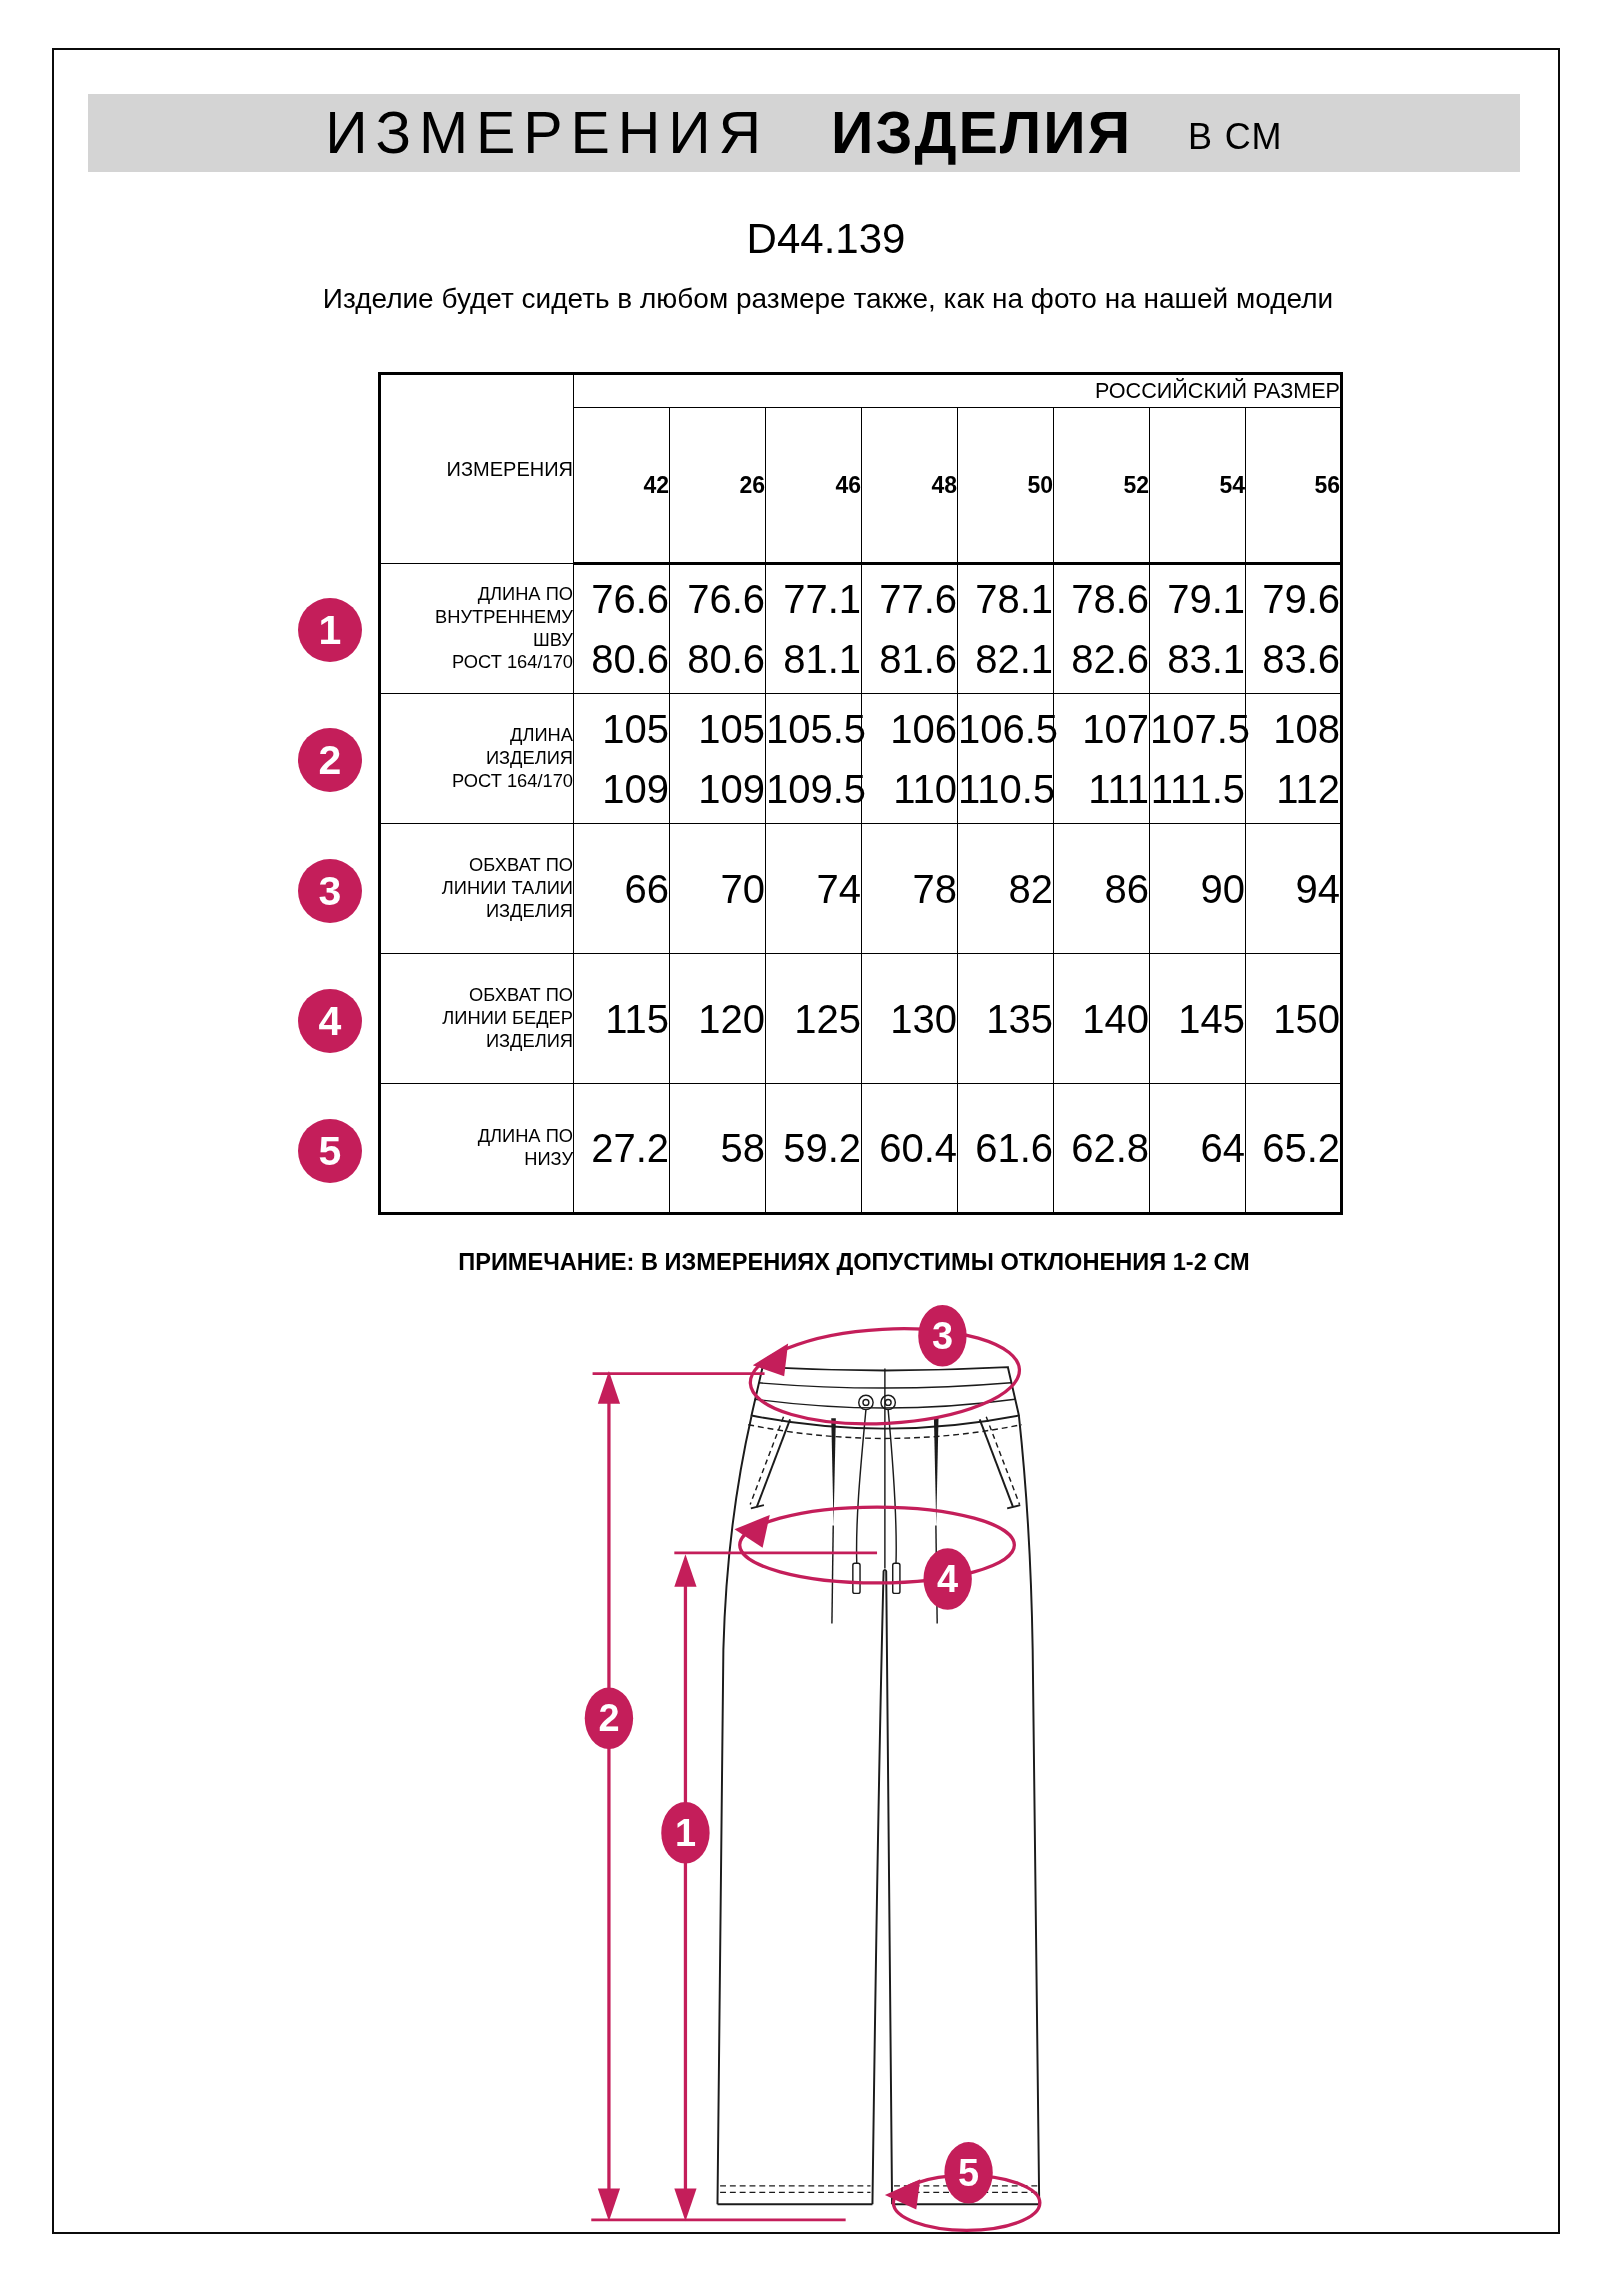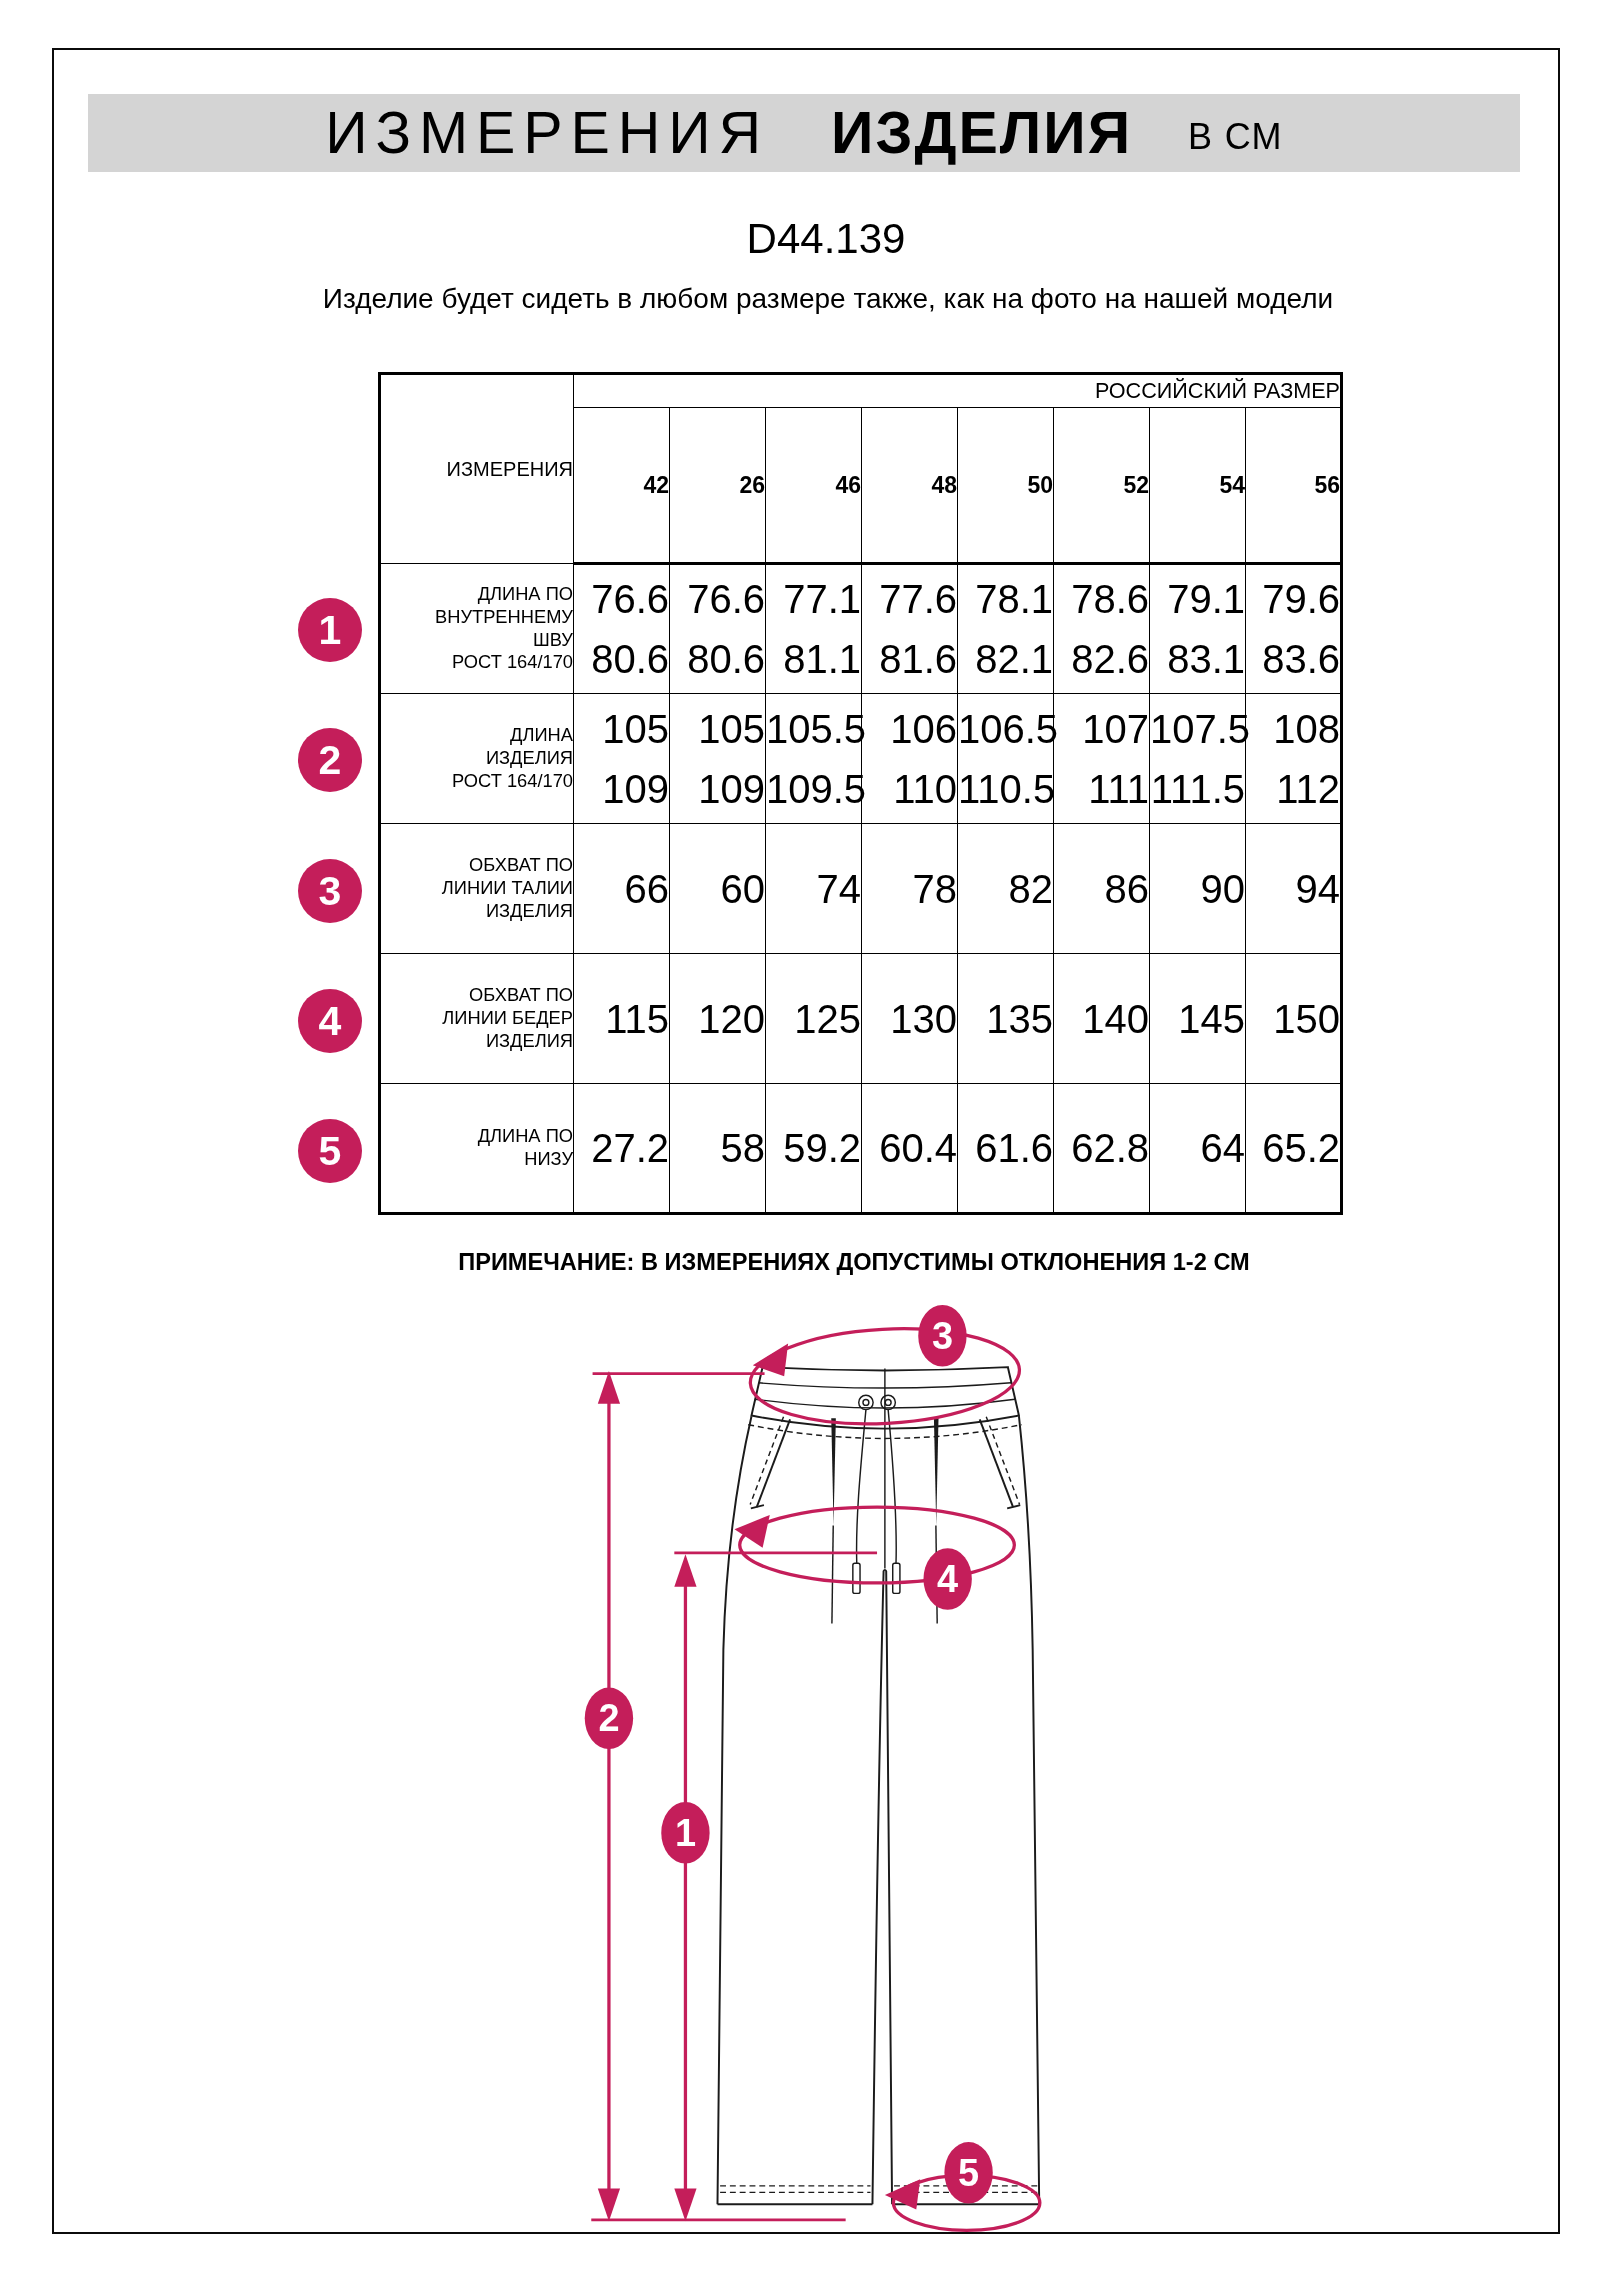--- a/index.html
+++ b/index.html
@@ -140,21 +140,21 @@
         <td class="val">107.5
 111.5</td>
         <td class="val">108
 112</td>
       </tr>
       <tr>
         <td class="lbl">ОБХВАТ ПО
 ЛИНИИ ТАЛИИ
 ИЗДЕЛИЯ</td>
         <td class="val">66</td>
-        <td class="val">60</td>
+        <td class="val">70</td>
         <td class="val">74</td>
         <td class="val">78</td>
         <td class="val">82</td>
         <td class="val">86</td>
         <td class="val">90</td>
         <td class="val">94</td>
       </tr>
       <tr>
         <td class="lbl">ОБХВАТ ПО
 ЛИНИИ БЕДЕР

